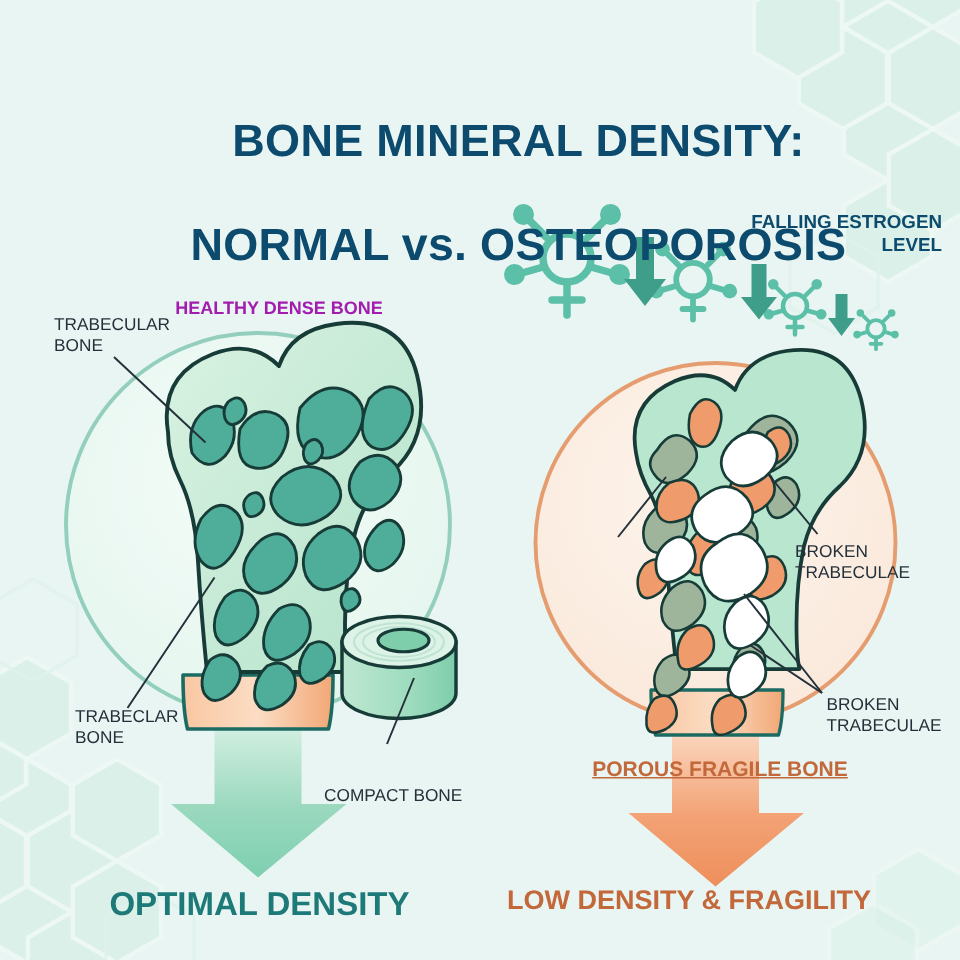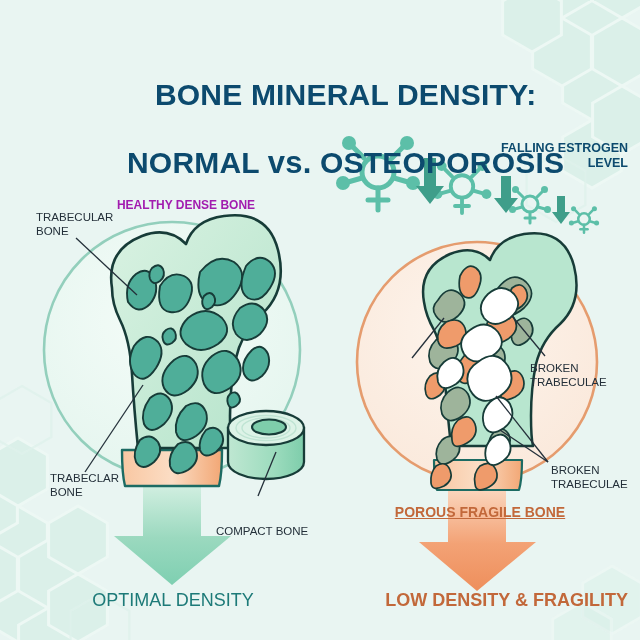--- a/index.html
+++ b/index.html
@@ -47,24 +47,24 @@
     top:141px; left:458px; width:170px; text-align:right;
     color:#0c4a6e; font-weight:bold; font-size:12.5px; line-height:15px;
   }
 
   #porous-bone{
     top:504px; left:340px; width:280px; text-align:center;
     color:#c2683a; font-weight:bold; font-size:14px;text-decoration:underline;
   }
   #optimal{
     top:590px; left:28px; width:290px; text-align:center;
-    color:#1d7a78; font-weight:normal; font-size:18px;
+    color:#1d7a78; font-weight:bold; font-size:22px;
   }
   #lowdensity{
-    top:590px; left:338px; width:290px; text-align:right;
+    top:590px; left:338px; width:290px; text-align:left;
     color:#c2683a; font-weight:bold; font-size:18px;
   }
 </style>
 </head>
 <body>
 
 <div id="stage">
 
   <svg id="hexbg" viewBox="0 0 640 640">
     <defs>

